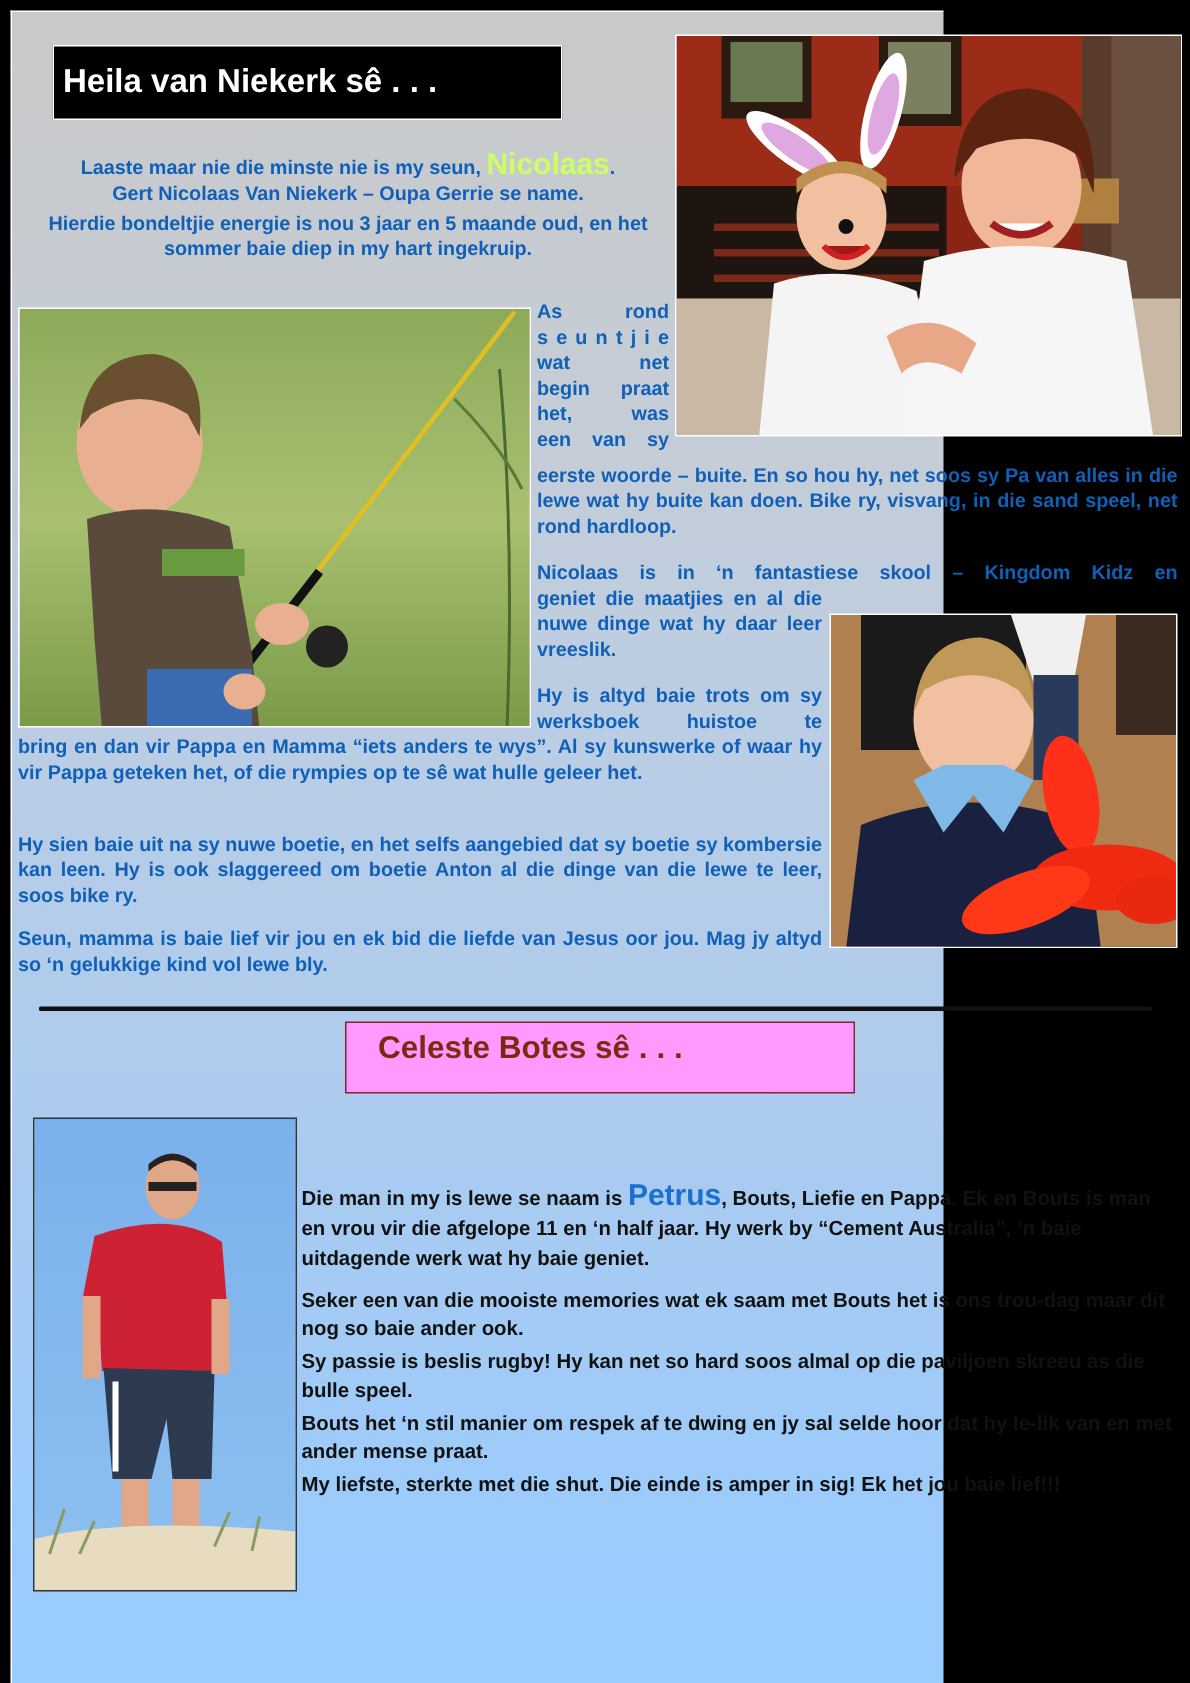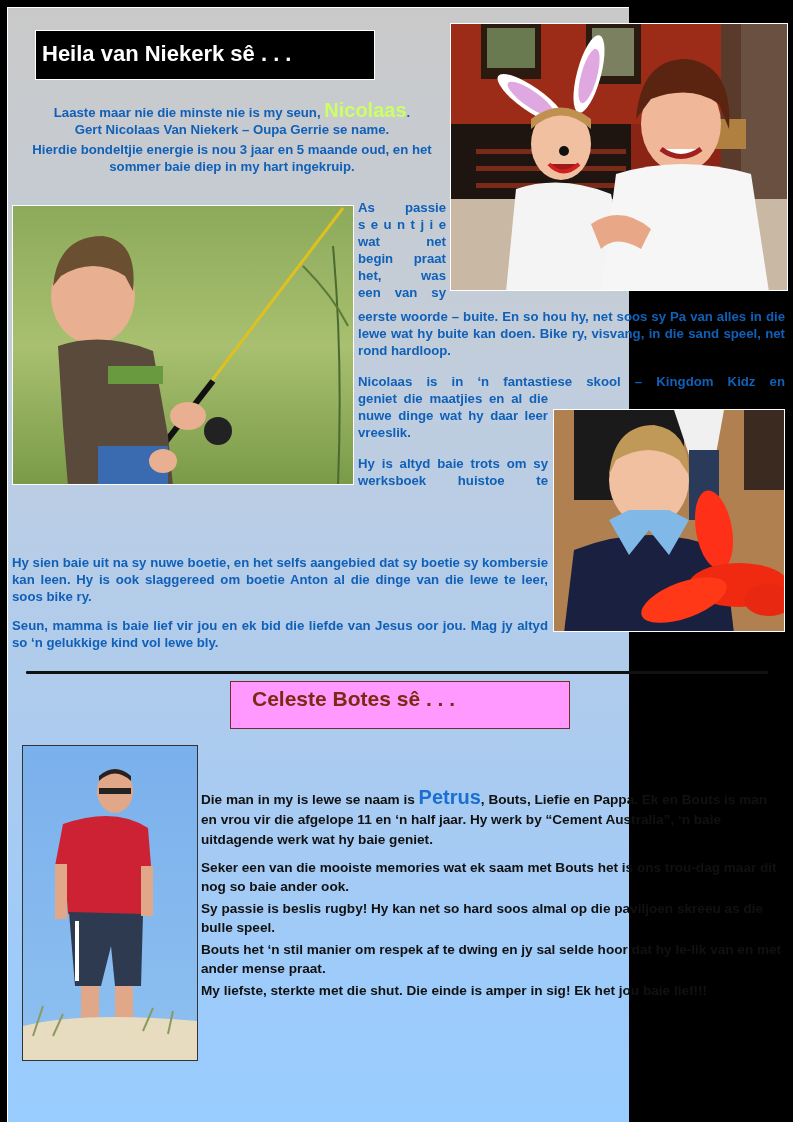--- a/index.html
+++ b/index.html
@@ -106,21 +106,21 @@
       <path d="M40 80 Q45 30 90 30 Q125 35 120 85 L112 70 Q80 50 48 70Z" fill="#6a5030"></path>
       <path d="M45 140 Q90 125 140 145 L155 230 L160 280 L55 280 L50 220 Z" fill="#5a4a3c"></path>
       <rect x="95" y="160" width="55" height="18" fill="#6a9a40"></rect>
       <rect x="85" y="240" width="70" height="40" fill="#3a6ab0"></rect>
       <ellipse cx="175" cy="210" rx="18" ry="14" fill="#e8b090"></ellipse>
       <ellipse cx="150" cy="255" rx="14" ry="12" fill="#e8b090"></ellipse>
     </svg>
   </div>
 
   <div class="abs blue-text justify" style="left:350px; top:191px; width:88px;">
-    <p style="text-align-last:justify;">As passie</p>
+    <p style="text-align-last:justify;">As rond</p>
     <p style="text-align-last:justify;">s e u n t j i e</p>
     <p style="text-align-last:justify;">wat net</p>
     <p style="text-align-last:justify;">begin praat</p>
     <p style="text-align-last:justify;">het, was</p>
     <p style="text-align-last:justify;">een van sy</p>
   </div>
 
   <div class="abs blue-text justify" style="left:350px; top:300px; width:427px;">eerste woorde – buite. En so hou hy, net soos sy Pa van alles in die lewe wat hy buite kan doen. Bike ry, visvang, in die sand speel, net rond hardloop.</div>
 
   <div class="abs blue-text justify" style="left:350px; top:365px; width:427px; text-align-last:justify;">Nicolaas is in ‘n fantastiese skool – Kingdom Kidz en</div>
@@ -140,20 +140,21 @@
       <path d="M55 65 Q60 15 100 15 Q135 20 135 65 L125 50 Q95 30 62 50Z" fill="#c09858"></path>
       <path d="M20 140 Q95 110 170 140 L180 223 L10 223 Z" fill="#1a2040"></path>
       <path d="M55 110 L75 145 L95 120 L115 145 L135 110 L115 100 L75 100Z" fill="#80b8e8"></path>
       <ellipse cx="160" cy="120" rx="18" ry="40" fill="#ff3018" transform="rotate(-10 160 120)"></ellipse>
       <ellipse cx="185" cy="175" rx="50" ry="22" fill="#f02a10"></ellipse>
       <ellipse cx="130" cy="190" rx="45" ry="18" fill="#ff3818" transform="rotate(-20 130 190)"></ellipse>
       <ellipse cx="215" cy="190" rx="25" ry="16" fill="#e82810"></ellipse>
     </svg>
   </div>
 
+  <div class="abs blue-text justify" style="left:4px; top:481px; width:536px;">bring en dan vir Pappa en Mamma “iets anders te wys”. Al sy kunswerke of waar hy vir Pappa geteken het, of die rympies op te sê wat hulle geleer het.</div>
 
   <div class="abs blue-text justify" style="left:4px; top:546px; width:536px;">Hy sien baie uit na sy nuwe boetie, en het selfs aangebied dat sy boetie sy kombersie kan leen. Hy is ook slaggereed om boetie Anton al die dinge van die lewe te leer, soos bike ry.</div>
 
   <div class="abs blue-text justify" style="left:4px; top:609px; width:536px;">Seun, mamma is baie lief vir jou en ek bid die liefde van Jesus oor jou. Mag jy altyd so ‘n gelukkige kind vol lewe bly.</div>
 
   <div class="abs divider"></div>
 
   <div class="abs celeste-box">Celeste Botes sê . . .</div>
 
   <div class="abs" style="left:14px; top:737px; width:176px; height:316px; border:1px solid #333; box-sizing:border-box; overflow:hidden;">

